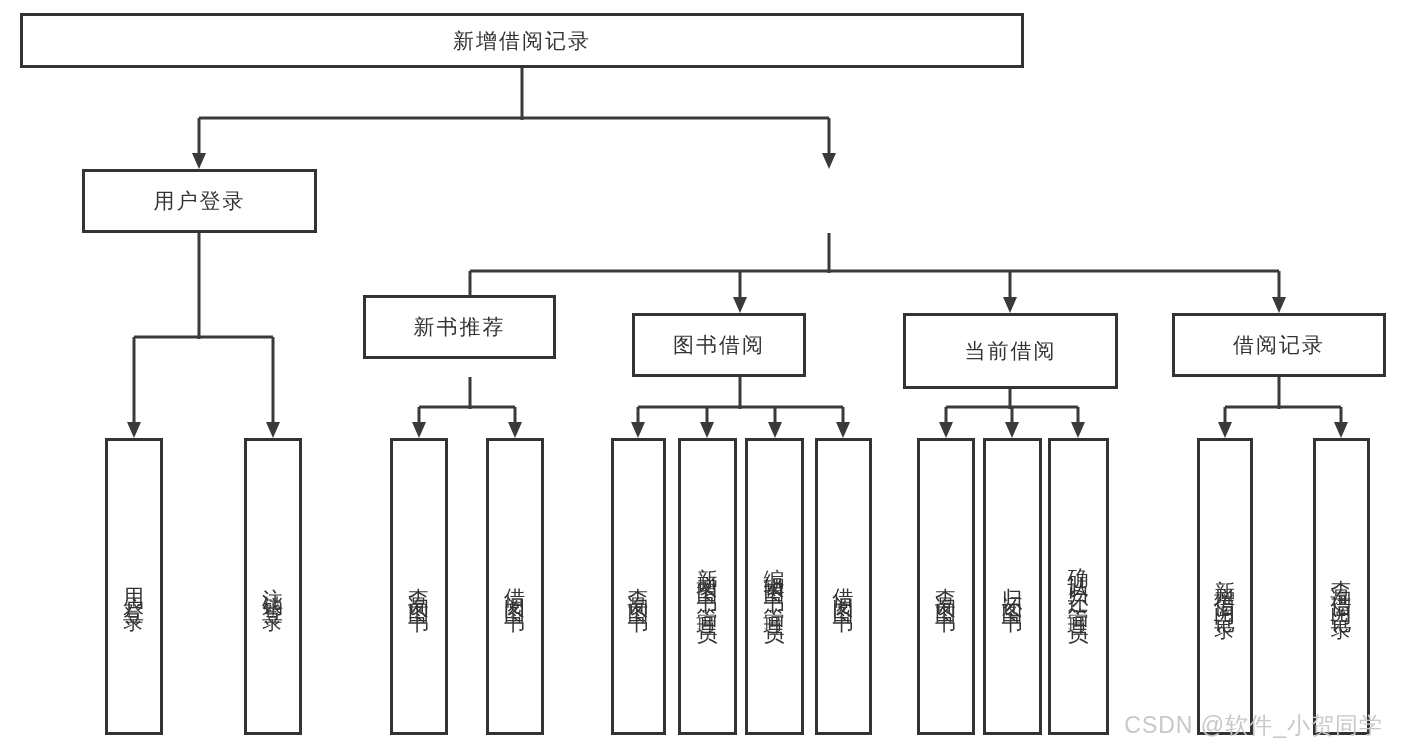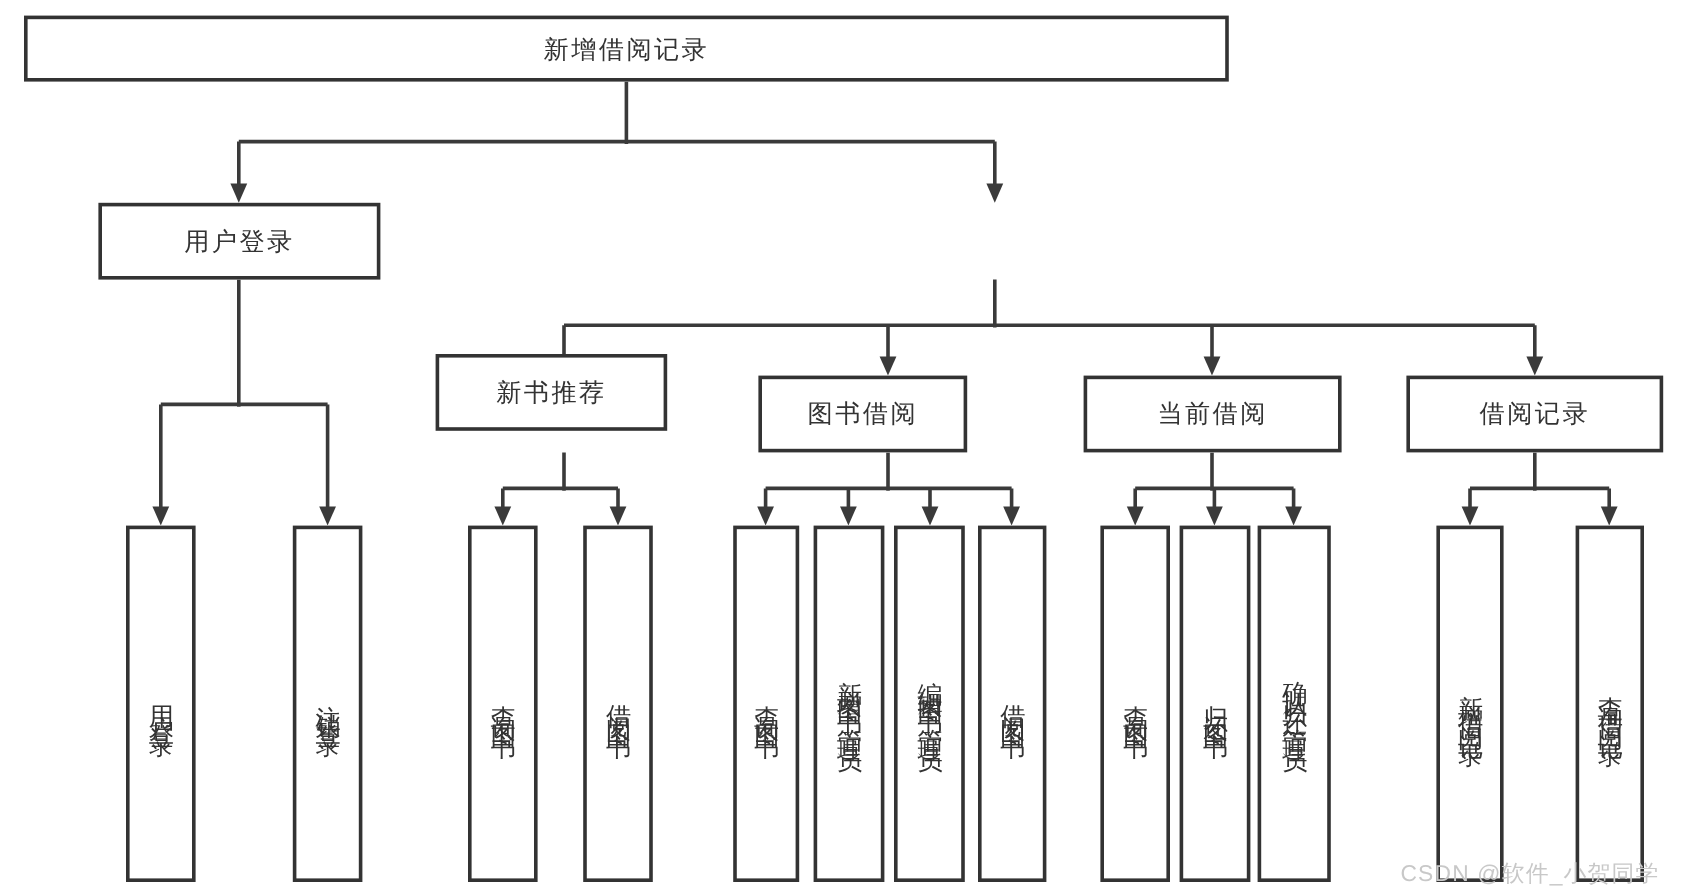--- a/index.html
+++ b/index.html
@@ -27,21 +27,21 @@
   .vlbl{
     writing-mode:vertical-rl;
     text-orientation:mixed;
     font-size:21px;
     letter-spacing:8px;
     line-height:1;
     color:#333333;
   }
   .watermark{
     position:absolute;right:22px;bottom:6px;
-    font-size:19px;color:#c8c8c8;letter-spacing:1px;
+    font-size:23px;color:#c8c8c8;letter-spacing:1px;
     z-index:5;white-space:nowrap;
   }
 </style>
 </head>
 <body>
 
 <div class="canvas">
 
   <svg class="connectors" viewBox="0 0 1405 747">
     <path class="line" d="M522 68 V120 M199 118 H829 M199 118 V156 M829 118 V156"></path>
@@ -80,21 +80,21 @@
   <div class="hbox" style="left:82px;top:169px;width:235px;height:64px">
     <span class="lbl">用户登录</span>
   </div>
 
   <div class="hbox" style="left:363px;top:295px;width:193px;height:64px">
     <span class="lbl">新书推荐</span>
   </div>
   <div class="hbox" style="left:632px;top:313px;width:174px;height:64px">
     <span class="lbl">图书借阅</span>
   </div>
-  <div class="hbox" style="left:903px;top:313px;width:215px;height:64px">
+  <div class="hbox" style="left:903px;top:313px;width:215px;height:76px">
     <span class="lbl">当前借阅</span>
   </div>
   <div class="hbox" style="left:1172px;top:313px;width:214px;height:64px">
     <span class="lbl">借阅记录</span>
   </div>
 
   <div class="vbox" style="left:105px;top:438px;width:58px;height:297px">
     <span class="vlbl">用户登录</span>
   </div>
   <div class="vbox" style="left:244px;top:438px;width:58px;height:297px">

